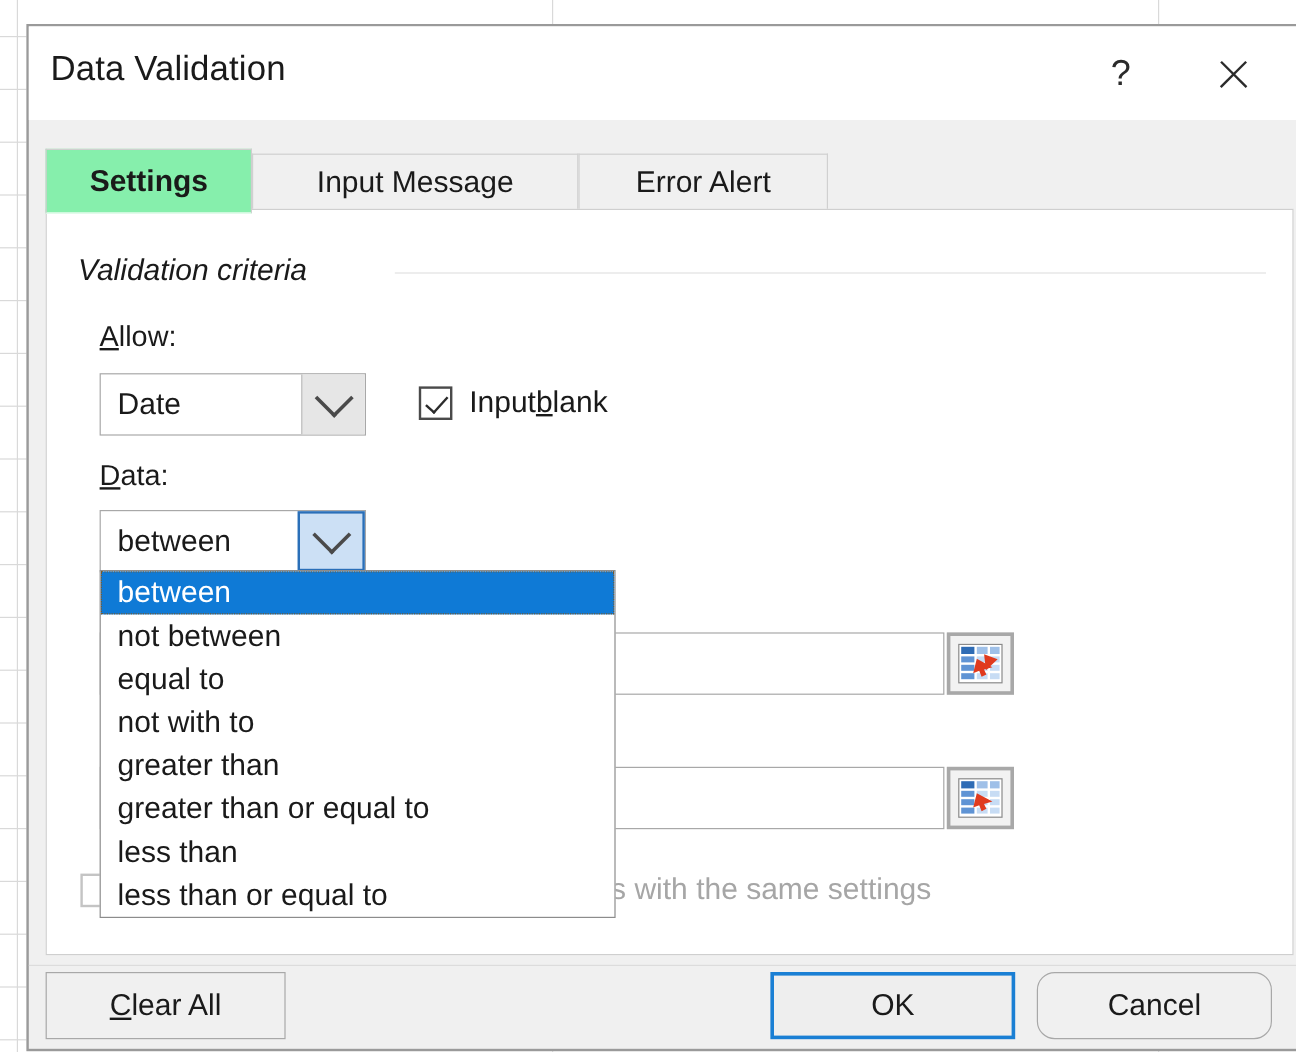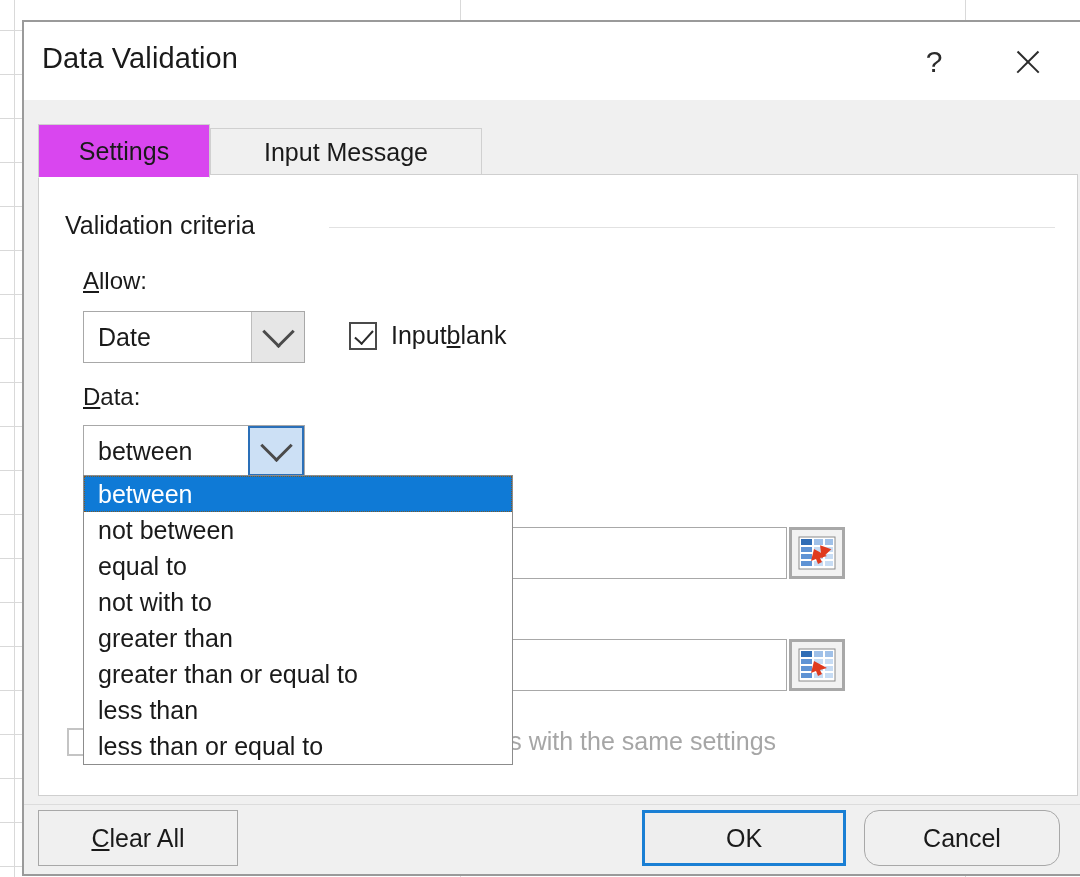--- a/index.html
+++ b/index.html
@@ -125,25 +125,25 @@
     justify-content: center;
     font-size: 25px;
     color: #1a1a1a;
     padding: 0 18px;
     white-space: nowrap;
     cursor: default;
   }
   .tab.active {
     top: 0;
     height: 54px;
-    background: #d946ef;
+    background: #86efac;
     border: 1px solid #cfcfcf;
     border-bottom: 1px solid #ffffff;
     z-index: 5;
-    font-weight: normal;
+    font-weight: bold;
   }
 
   
   .tabpage {
     position: absolute;
     left: 14px;
     top: 152px;
     width: 1040px;
     height: 622px;
     background: #ffffff;
@@ -153,20 +153,21 @@
 
   .group-label {
     position: absolute;
     left: 26px;
     top: 36px;
     font-size: 25px;
     color: #1a1a1a;
     background: #ffffff;
     padding-right: 10px;
     white-space: nowrap;
+    font-style: italic;
   }
   .group-line {
     position: absolute;
     left: 290px;
     top: 52px;
     width: 726px;
     height: 1px;
     background: #e2e2e2;
   }
 
@@ -381,20 +382,23 @@
       </button>
     </div>
 
     <div class="tabstrip">
       <div class="tab active" style="left:0px; width:172px;">
         <span>Settings</span>
       </div>
       <div class="tab" style="left:172px; width:272px;">
         <span>Input Message</span>
       </div>
+      <div class="tab" style="left:444px; width:208px;">
+        <span>Error Alert</span>
+      </div>
     </div>
 
     <div class="tabpage">
 
       <div class="group-label">Validation criteria</div>
       <div class="group-line"></div>
 
       <div class="field-label" style="left:44px; top:92px;">
         <u>A</u><span>llow:</span>
       </div>

